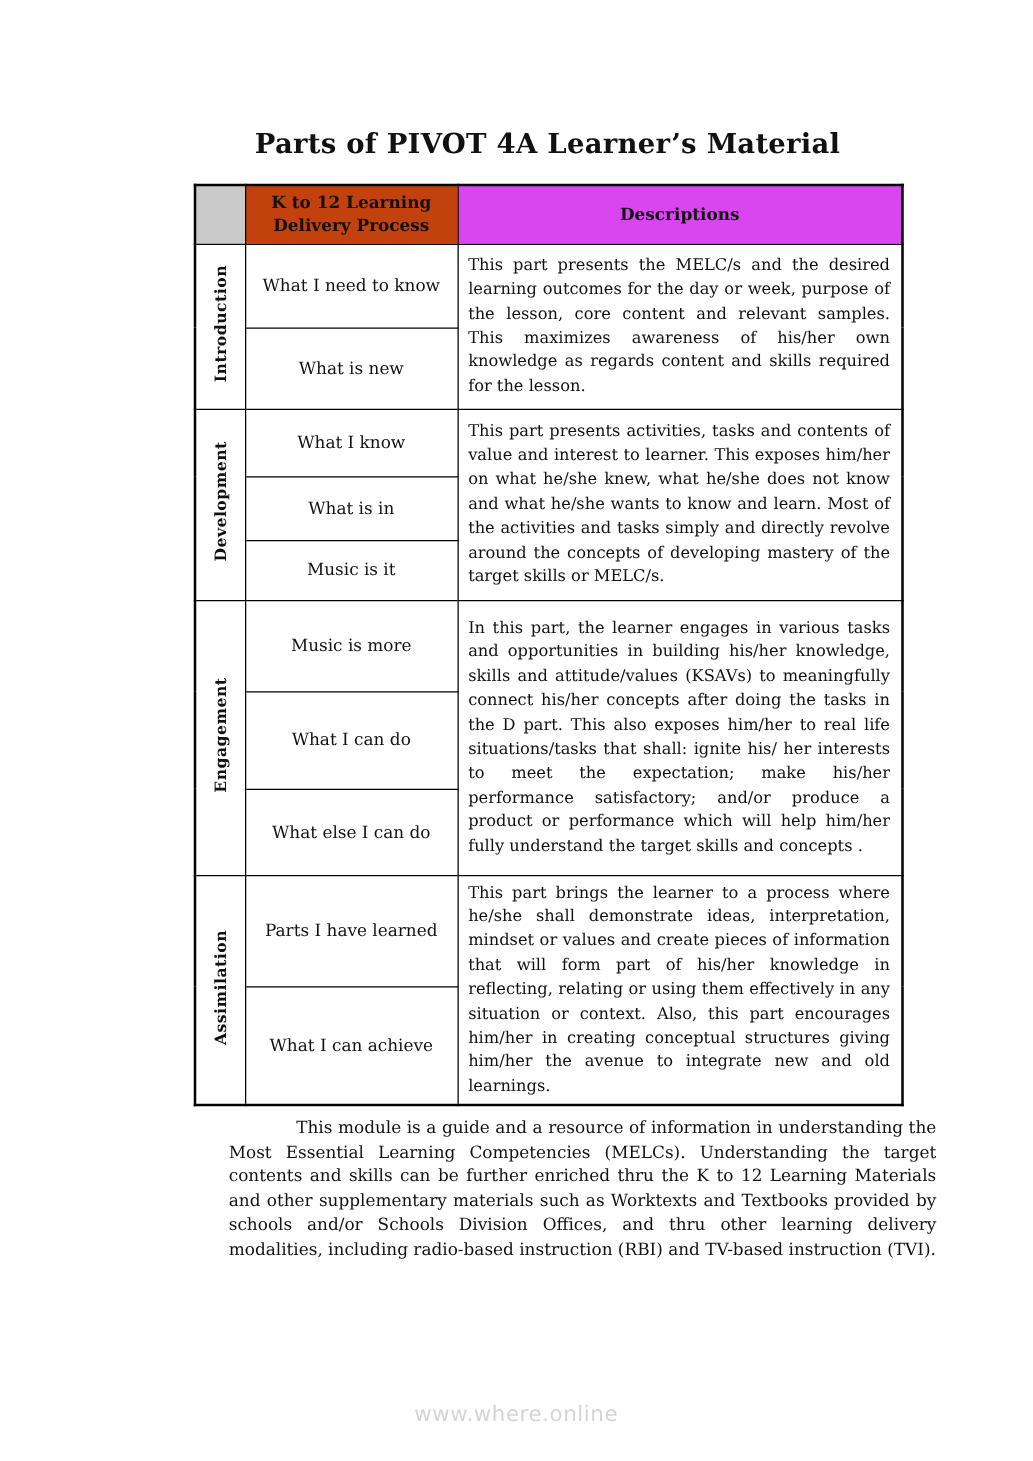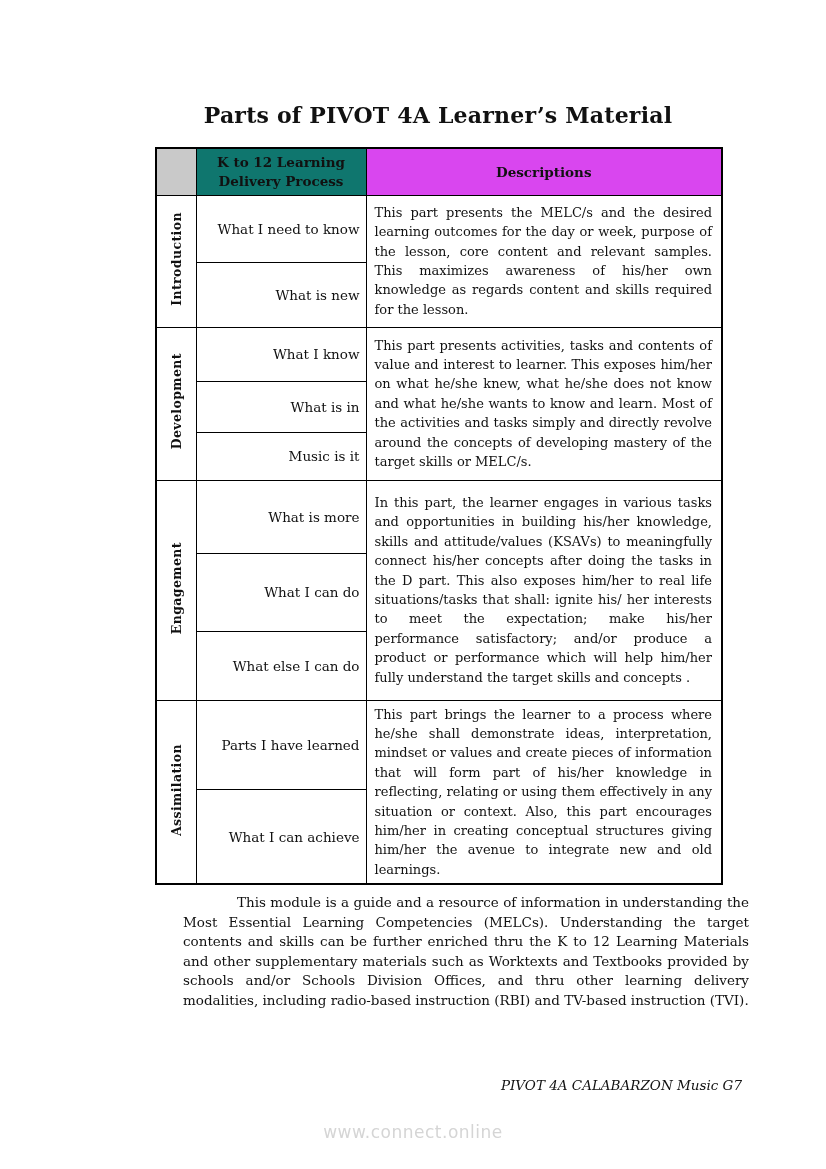--- a/index.html
+++ b/index.html
@@ -54,21 +54,21 @@
   .vert {
     display: inline-block;
     writing-mode: vertical-rl;
     transform: rotate(180deg);
     font-weight: bold;
     font-size: 12.5px;
     letter-spacing: 0.4px;
     white-space: nowrap;
   }
   td.proc {
-    text-align: right;
+    text-align: center;
     font-size: 13.5px;
     padding: 0 6px;
   }
   td.proc-head span { display: inline-block; max-width: 132px; line-height: 19px; }
   td.desc {
     font-size: 13px;
     line-height: 19.4px;
     text-align: justify;
     padding: 4px 9px 4px 8px;
     vertical-align: top;
@@ -119,21 +119,21 @@
   <table class="main">
     <colgroup>
       <col style="width:40px">
       <col style="width:170px">
       <col style="width:356px">
     </colgroup>
 
     <tbody>
         <tr class="head">
       <td style="background:#c9c9c9"></td>
-      <td class="proc-head" style="background:#0f766e"><span>K to 12 Learning Delivery Process</span></td>
+      <td class="proc-head" style="background:#c2410c"><span>K to 12 Learning Delivery Process</span></td>
       <td style="background:#d946ef">Descriptions</td>
     </tr>
 
     <tr class="group-top">
       <td class="stage-cell" rowspan="2"><span class="vert">Introduction</span></td>
       <td class="proc" style="height:67px">What I need to know</td>
       <td class="desc" rowspan="2">This part presents the MELC/s and the desired learning outcomes for the day or week, purpose of the lesson, core content and relevant samples. This maximizes awareness of his/her own knowledge as regards content and skills required for the lesson.</td>
     </tr>
     <tr class="group-bottom">
       <td class="proc" style="height:65px">What is new</td>
@@ -146,21 +146,21 @@
     </tr>
     <tr>
       <td class="proc" style="height:51px">What is in</td>
     </tr>
     <tr class="group-bottom">
       <td class="proc" style="height:48px">Music is it</td>
     </tr>
 
     <tr class="group-top">
       <td class="stage-cell" rowspan="3"><span class="vert">Engagement</span></td>
-      <td class="proc" style="height:73px">What is more</td>
+      <td class="proc" style="height:73px">Music is more</td>
       <td class="desc" rowspan="3">In this part, the learner engages in various tasks and opportunities in building his/her knowledge, skills and attitude/values (KSAVs) to meaningfully connect his/her concepts after doing the tasks in the D part. This also exposes him/her to real life situations/tasks that shall: ignite his/ her interests to meet the expectation; make his/her performance satisfactory; and/or produce a product or performance which will help him/her fully understand the target skills and concepts .</td>
     </tr>
     <tr>
       <td class="proc" style="height:78px">What I can do</td>
     </tr>
     <tr class="group-bottom">
       <td class="proc" style="height:69px">What else I can do</td>
     </tr>
 
     <tr class="group-top">
@@ -169,17 +169,16 @@
       <td class="desc" rowspan="2">This part brings the learner to a process where he/she shall demonstrate ideas, interpretation, mindset or values and create pieces of information that will form part of his/her knowledge in reflecting, relating or using them effectively in any situation or context. Also, this part encourages him/her in creating conceptual structures giving him/her the avenue to integrate new and old learnings.</td>
     </tr>
     <tr class="group-bottom">
       <td class="proc" style="height:89px">What I can achieve</td>
     </tr>
   </tbody>
     </table>
 
   <p class="body-paragraph">This module is a guide and a resource of information in understanding the Most Essential Learning Competencies (MELCs). Understanding the target contents and skills can be further enriched thru the K to 12 Learning Materials and other supplementary materials such as Worktexts and Textbooks provided by schools and/or Schools Division Offices, and thru other learning delivery modalities, including radio-based instruction (RBI) and TV-based instruction (TVI).</p>
 
-  <div class="footer-line">PIVOT  4A CALABARZON Music G7</div>
 
-  <div class="watermark">www.connect.online</div>
+  <div class="watermark">www.where.online</div>
 
 </div>
 
 </body></html>

